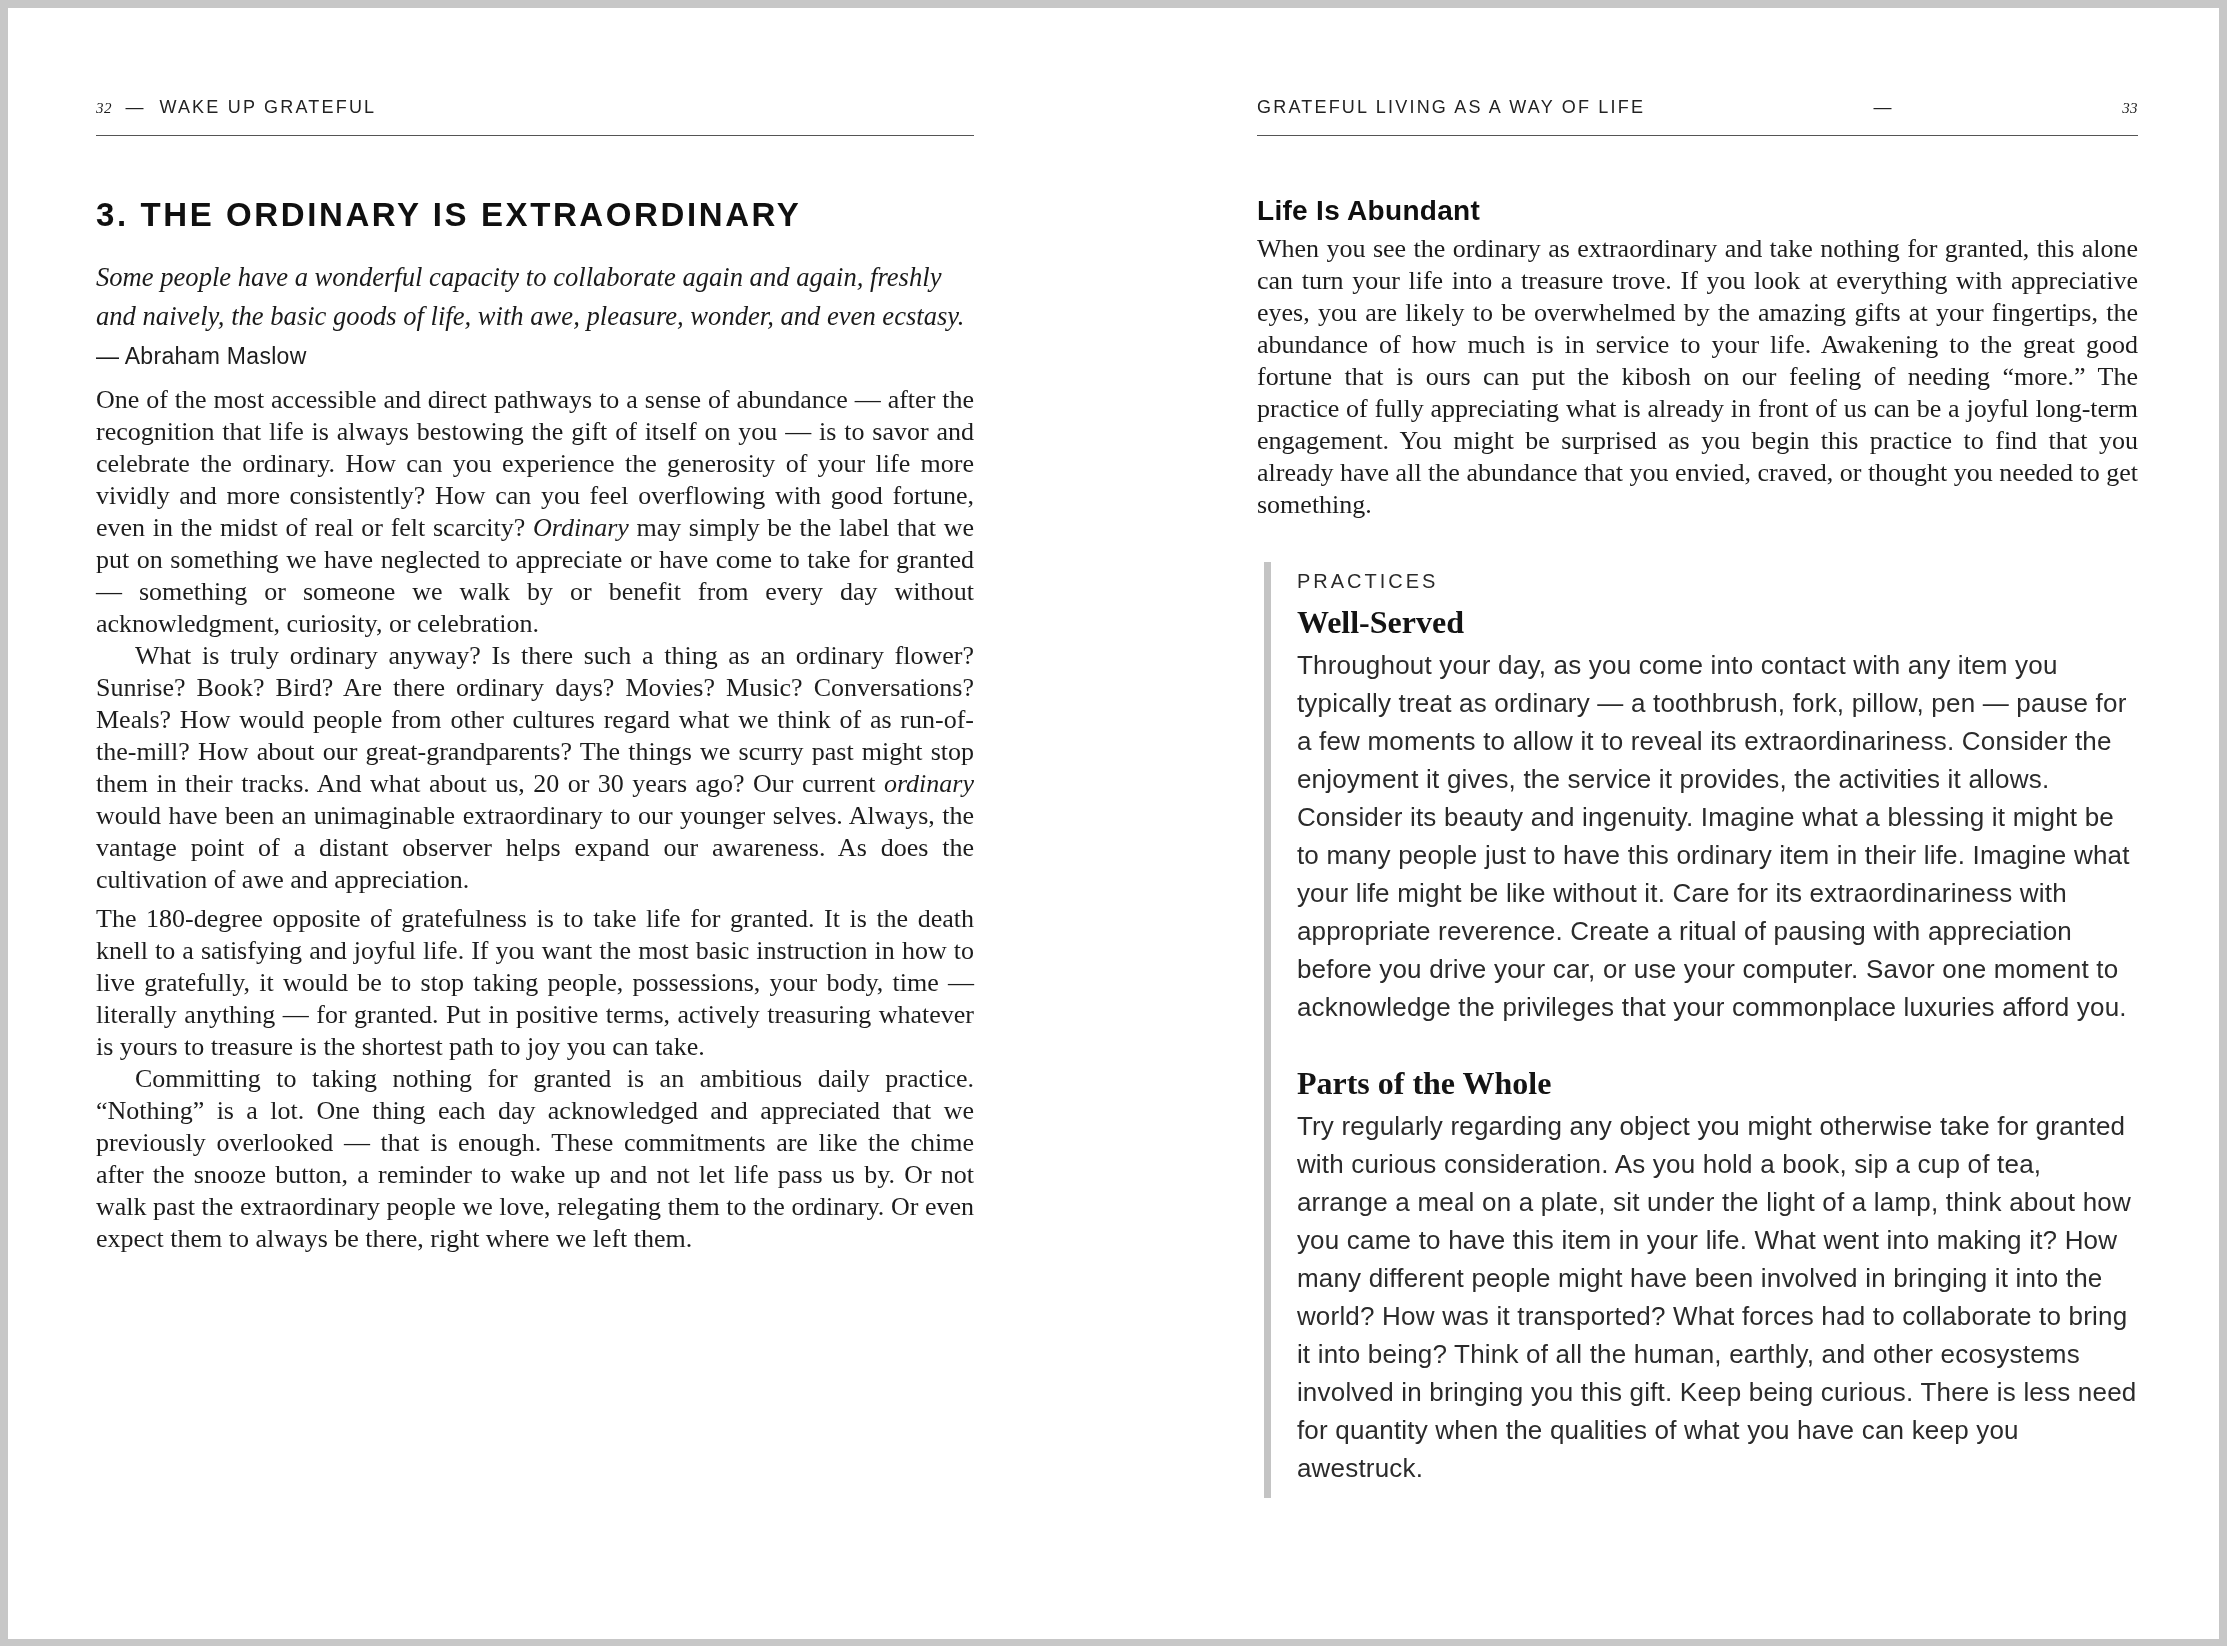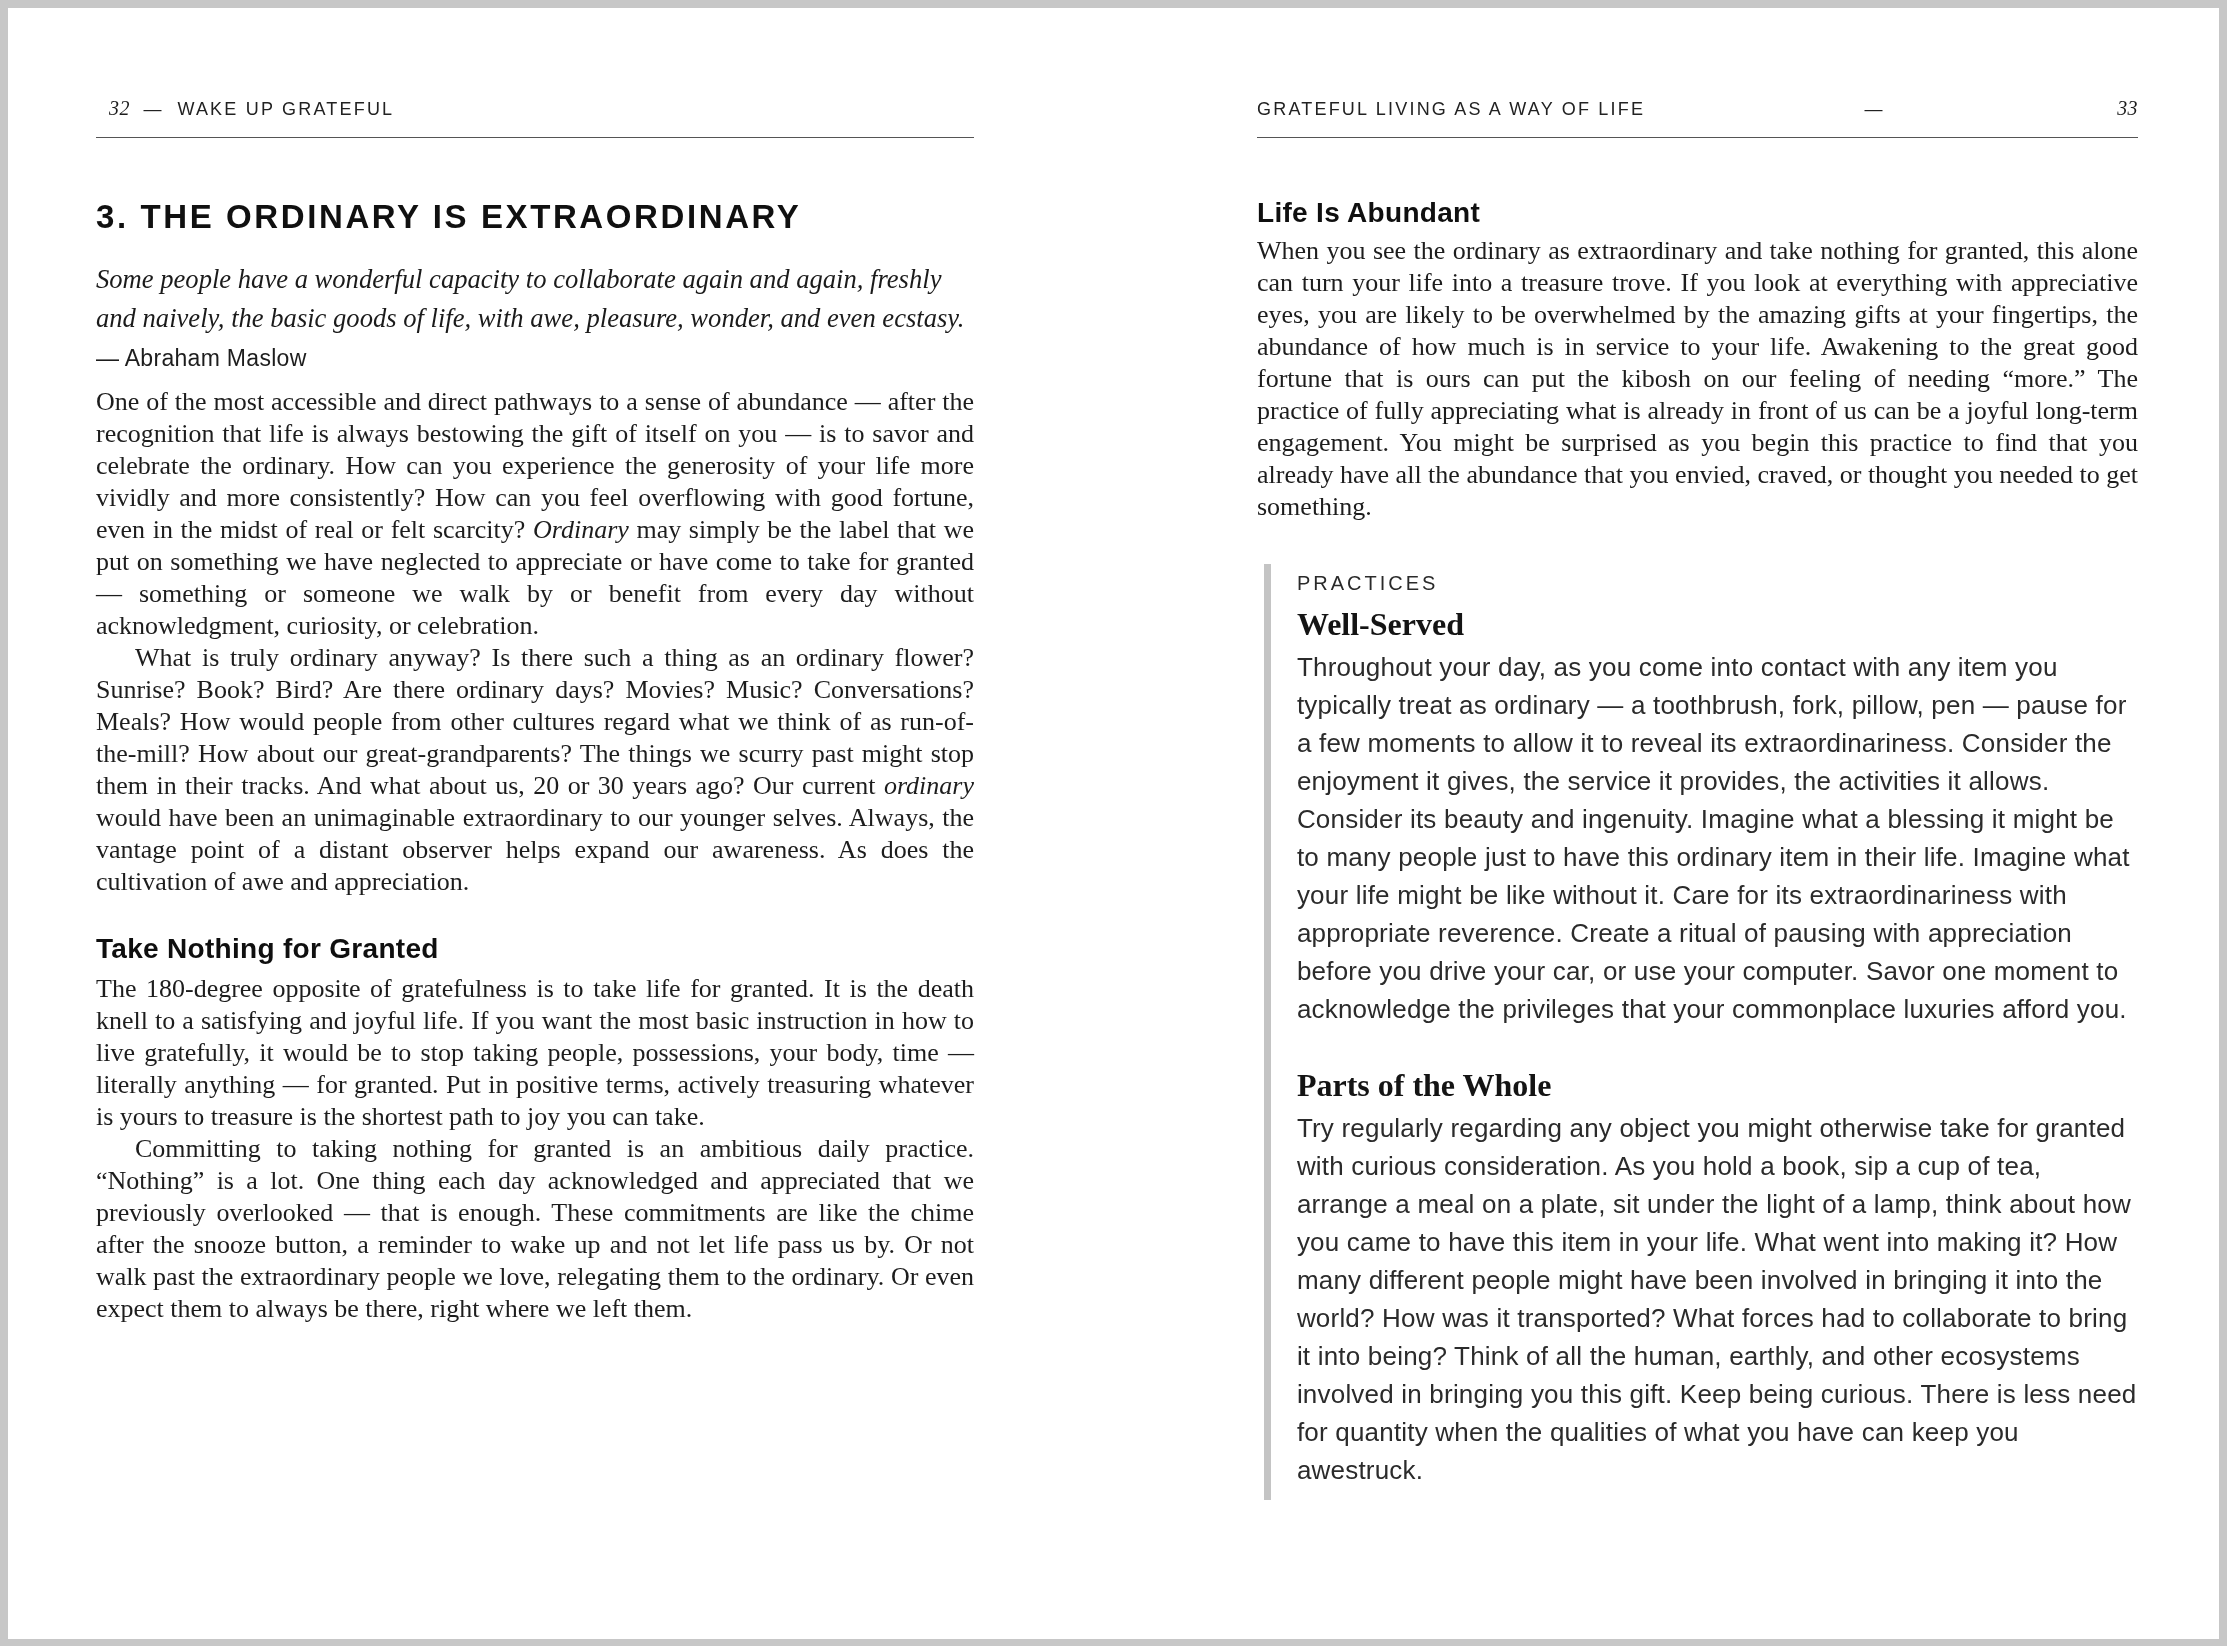--- a/index.html
+++ b/index.html
@@ -27,24 +27,23 @@
     font-family: "Liberation Sans", "DejaVu Sans", sans-serif;
     font-size: 18px;
     letter-spacing: 2.2px;
     color: #222222;
     white-space: nowrap;
   }
   .page-header.right { justify-content: space-between; }
   .pagenum {
     font-family: "Liberation Serif", "DejaVu Serif", serif;
     font-style: italic;
-    font-size: 20px;
+    font-size: 15px;
     letter-spacing: 0.4px;
     color: #1b1b1b;
-    margin-left: 13px;
   }
   .header-rule {
     margin-top: 17px;
     border: none;
     border-top: 1.7px solid #555555;
     width: 100%;
   }
 
   
   .chapter-heading {
@@ -145,21 +144,20 @@
     <h1 class="chapter-heading">3. THE ORDINARY IS EXTRAORDINARY</h1>
 
     <p class="epigraph"><span class="q">Some people have a wonderful capacity to collaborate again and again, freshly and naively, the basic goods of life, with awe, pleasure, wonder, and even ecstasy.</span>
       <span class="attr">— Abraham Maslow</span></p>
 
     <div class="body-block">
       <p class="body-para"><span>One of the most accessible and direct pathways to a sense of abundance — after the recognition that life is always bestowing the gift of itself on you — is to savor and celebrate the ordinary. How can you experience the generosity of your life more vividly and more consistently? How can you feel overflowing with good fortune, even in the midst of real or felt scarcity? </span><span class="ital">Ordinary</span><span> may simply be the label that we put on something we have neglected to appreciate or have come to take for granted — something or someone we walk by or benefit from every day without acknowledgment, curiosity, or celebration.</span></p>
       <p class="body-para indent"><span>What is truly ordinary anyway? Is there such a thing as an ordinary flower? Sunrise? Book? Bird? Are there ordinary days? Movies? Music? Conversations? Meals? How would people from other cultures regard what we think of as run-of-the-mill? How about our great-grandparents? The things we scurry past might stop them in their tracks. And what about us, 20 or 30 years ago? Our current </span><span class="ital">ordinary</span><span> would have been an unimaginable extraordinary to our younger selves. Always, the vantage point of a distant observer helps expand our awareness. As does the cultivation of awe and appreciation.</span></p>
     </div>
 
-    <h2 class="section-heading">Take Nothing for Granted</h2>
     <div class="after-heading">
       <p class="body-para"><span>The 180-degree opposite of gratefulness is to take life for granted. It is the death knell to a satisfying and joyful life. If you want the most basic instruction in how to live gratefully, it would be to stop taking people, possessions, your body, time — literally anything — for granted. Put in positive terms, actively treasuring whatever is yours to treasure is the shortest path to joy you can take.</span></p>
       <p class="body-para indent"><span>Committing to taking nothing for granted is an ambitious daily practice. “Nothing” is a lot. One thing each day acknowledged and appreciated that we previously overlooked — that is enough. These commitments are like the chime after the snooze button, a reminder to wake up and not let life pass us by. Or not walk past the extraordinary people we love, relegating them to the ordinary. Or even expect them to always be there, right where we left them.</span></p>
     </div>
   </div>
 
   <div class="page page-right">
     <div class="page-header right">
       <span>GRATEFUL LIVING AS A WAY OF LIFE</span>
       <span>—</span>

